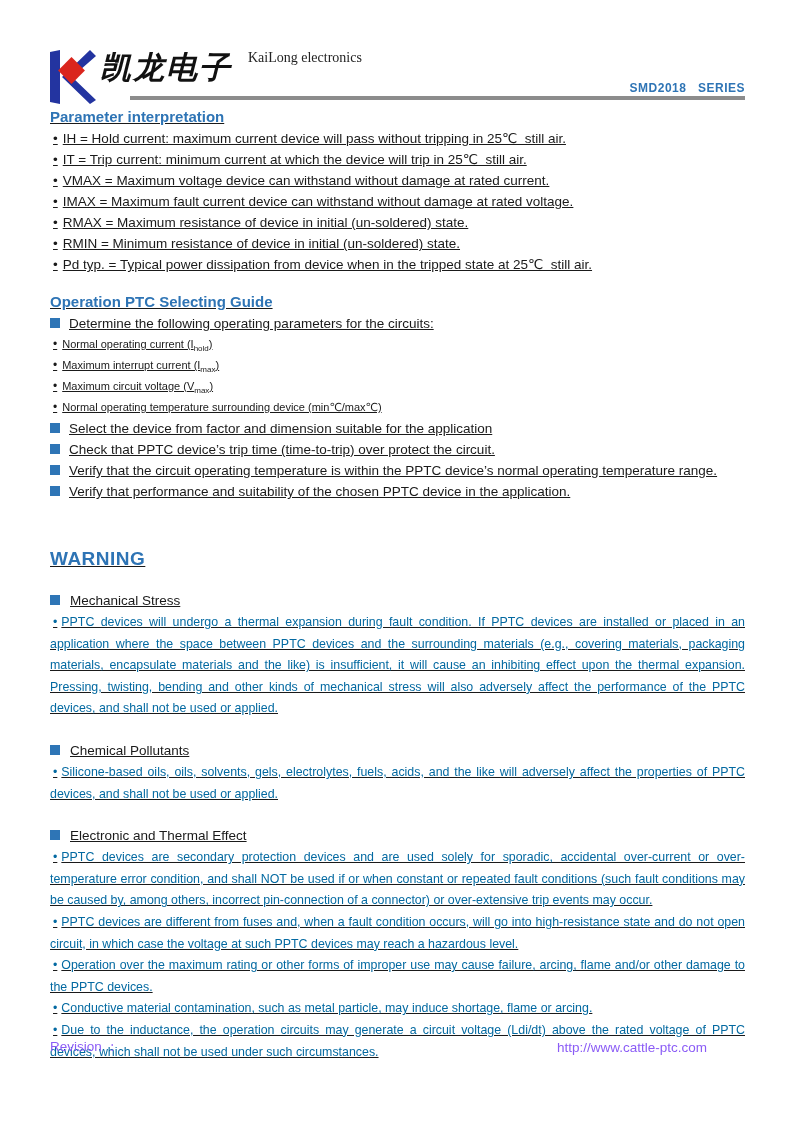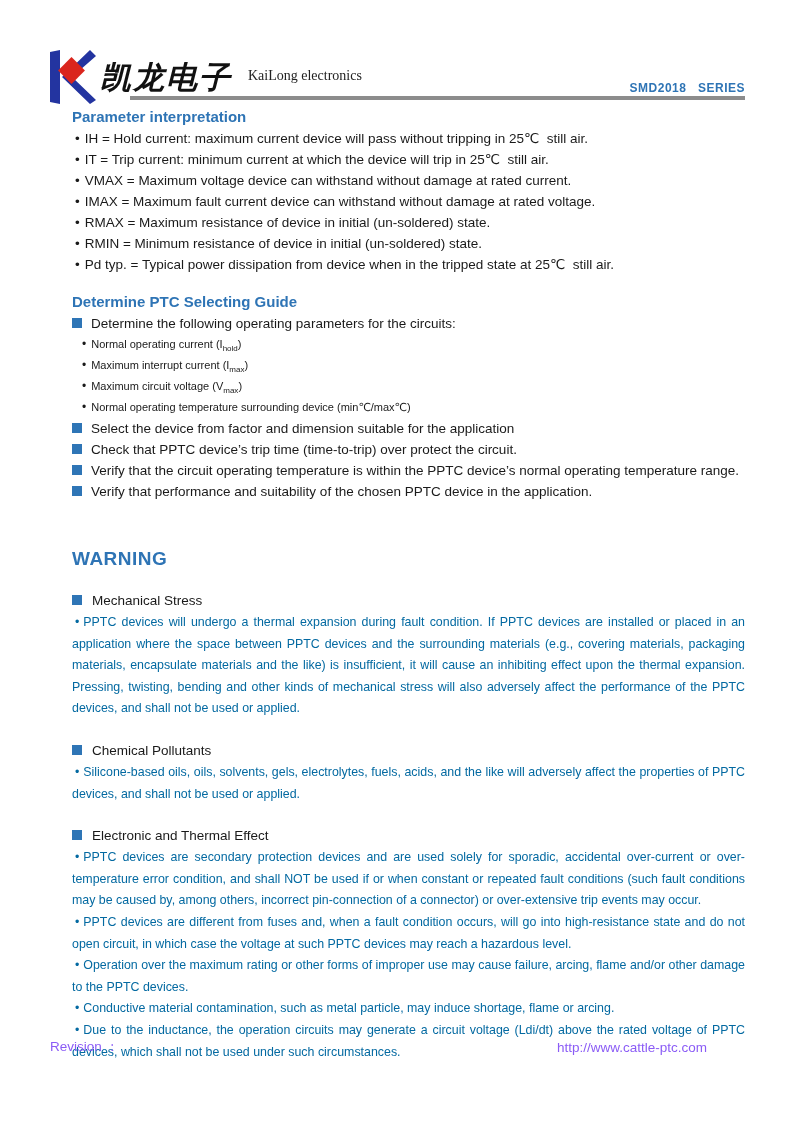--- a/index.html
+++ b/index.html
@@ -12,21 +12,21 @@
     font-family:"Liberation Sans","DejaVu Sans",sans-serif;
     color:#1a1a1a;
     overflow:hidden;
   }
   
   .header {
     position:relative;
     padding:50px 48px 0 50px;
     height:104px;
   }
-  .logo-row { display:flex; align-items:center; }
+  .logo-row { display:flex; align-items:flex-start; }
   .logo-k { width:46px; height:54px; flex:0 0 auto; }
   .brand-cn {
     font-family:"DejaVu Serif","Liberation Serif",serif;
     font-weight:bold; font-style:italic;
     font-size:31px; line-height:34px;
     color:#111; margin-left:4px; letter-spacing:2px;
   }
   .brand-en {
     font-family:"Liberation Serif","DejaVu Serif",serif;
     font-size:14px; color:#222; margin-left:16px; padding-bottom:2px;
@@ -34,34 +34,34 @@
   .series-label {
     position:absolute; right:48px; bottom:9px;
     font-size:12px; font-weight:bold; color:#2e74b5;
     letter-spacing:0.5px; white-space:pre;
   }
   .header-rule {
     position:absolute; left:130px; right:48px; bottom:4px;
     height:4px; background:#8c8c8c;
   }
   
-  .content { padding:0 48px 0 72px; }
+  .content { padding:0 48px 0 50px;text-decoration:underline; }
   .sec-title {
     font-size:15px; font-weight:bold; color:#2e74b5;
     margin:4px 0 3px 0;
   }
   
   .p-item {
     font-size:13.5px; line-height:21px; white-space:pre-wrap;
   }
   .p-item .dot { padding:0 5px 0 3px; }
   
   .guide { margin-top:18px; }
   .g-item { font-size:13.5px; line-height:21px; }
-  .g-item.small { font-size:11px; padding-left:3px;margin-left:7px; }
+  .g-item.small { font-size:11px; padding-left:3px; }
   .g-item .sq {
     display:inline-block; width:10px; height:10px;
     background:#2e75b6; margin-right:9px;
   }
   .g-item.small .dot { padding-right:5px; font-size:12px; }
   .g-item sub { font-size:8px; line-height:0; }
   
   .warning-title {
     font-size:19px; font-weight:bold; color:#2e74b5;
     margin:46px 0 14px 0; letter-spacing:0.5px;
@@ -110,21 +110,21 @@
         <div class="p-item"><span class="dot">•</span><span>IH = Hold current: maximum current device will pass without tripping in 25℃  still air.</span></div>
         <div class="p-item"><span class="dot">•</span><span>IT = Trip current: minimum current at which the device will trip in 25℃  still air.</span></div>
         <div class="p-item"><span class="dot">•</span><span>VMAX = Maximum voltage device can withstand without damage at rated current.</span></div>
         <div class="p-item"><span class="dot">•</span><span>IMAX = Maximum fault current device can withstand without damage at rated voltage.</span></div>
         <div class="p-item"><span class="dot">•</span><span>RMAX = Maximum resistance of device in initial (un-soldered) state.</span></div>
         <div class="p-item"><span class="dot">•</span><span>RMIN = Minimum resistance of device in initial (un-soldered) state.</span></div>
         <div class="p-item"><span class="dot">•</span><span>Pd typ. = Typical power dissipation from device when in the tripped state at 25℃  still air.</span></div>
       </div>
 
     <div class="guide">
-      <div class="sec-title">Determine PTC Selecting Guide</div>
+      <div class="sec-title">Operation PTC Selecting Guide</div>
       <div id="guide-list">
           <div class="g-item"><span class="sq"></span><span>Determine the following operating parameters for the circuits:</span></div>
           <div class="g-item small"><span class="dot">•</span><span>Normal operating current (I</span><sub>hold</sub><span>)</span></div>
           <div class="g-item small"><span class="dot">•</span><span>Maximum interrupt current (I</span><sub>max</sub><span>)</span></div>
           <div class="g-item small"><span class="dot">•</span><span>Maximum circuit voltage (V</span><sub>max</sub><span>)</span></div>
           <div class="g-item small"><span class="dot">•</span><span>Normal operating temperature surrounding device (min℃/max℃)</span></div>
           <div class="g-item"><span class="sq"></span><span>Select the device from factor and dimension suitable for the application</span></div>
           <div class="g-item"><span class="sq"></span><span>Check that PPTC device’s trip time (time-to-trip) over protect the circuit.</span></div>
           <div class="g-item"><span class="sq"></span><span>Verify that the circuit operating temperature is within the PPTC device’s normal operating temperature range.</span></div>
           <div class="g-item"><span class="sq"></span><span>Verify that performance and suitability of the chosen PPTC device in the application.</span></div>

